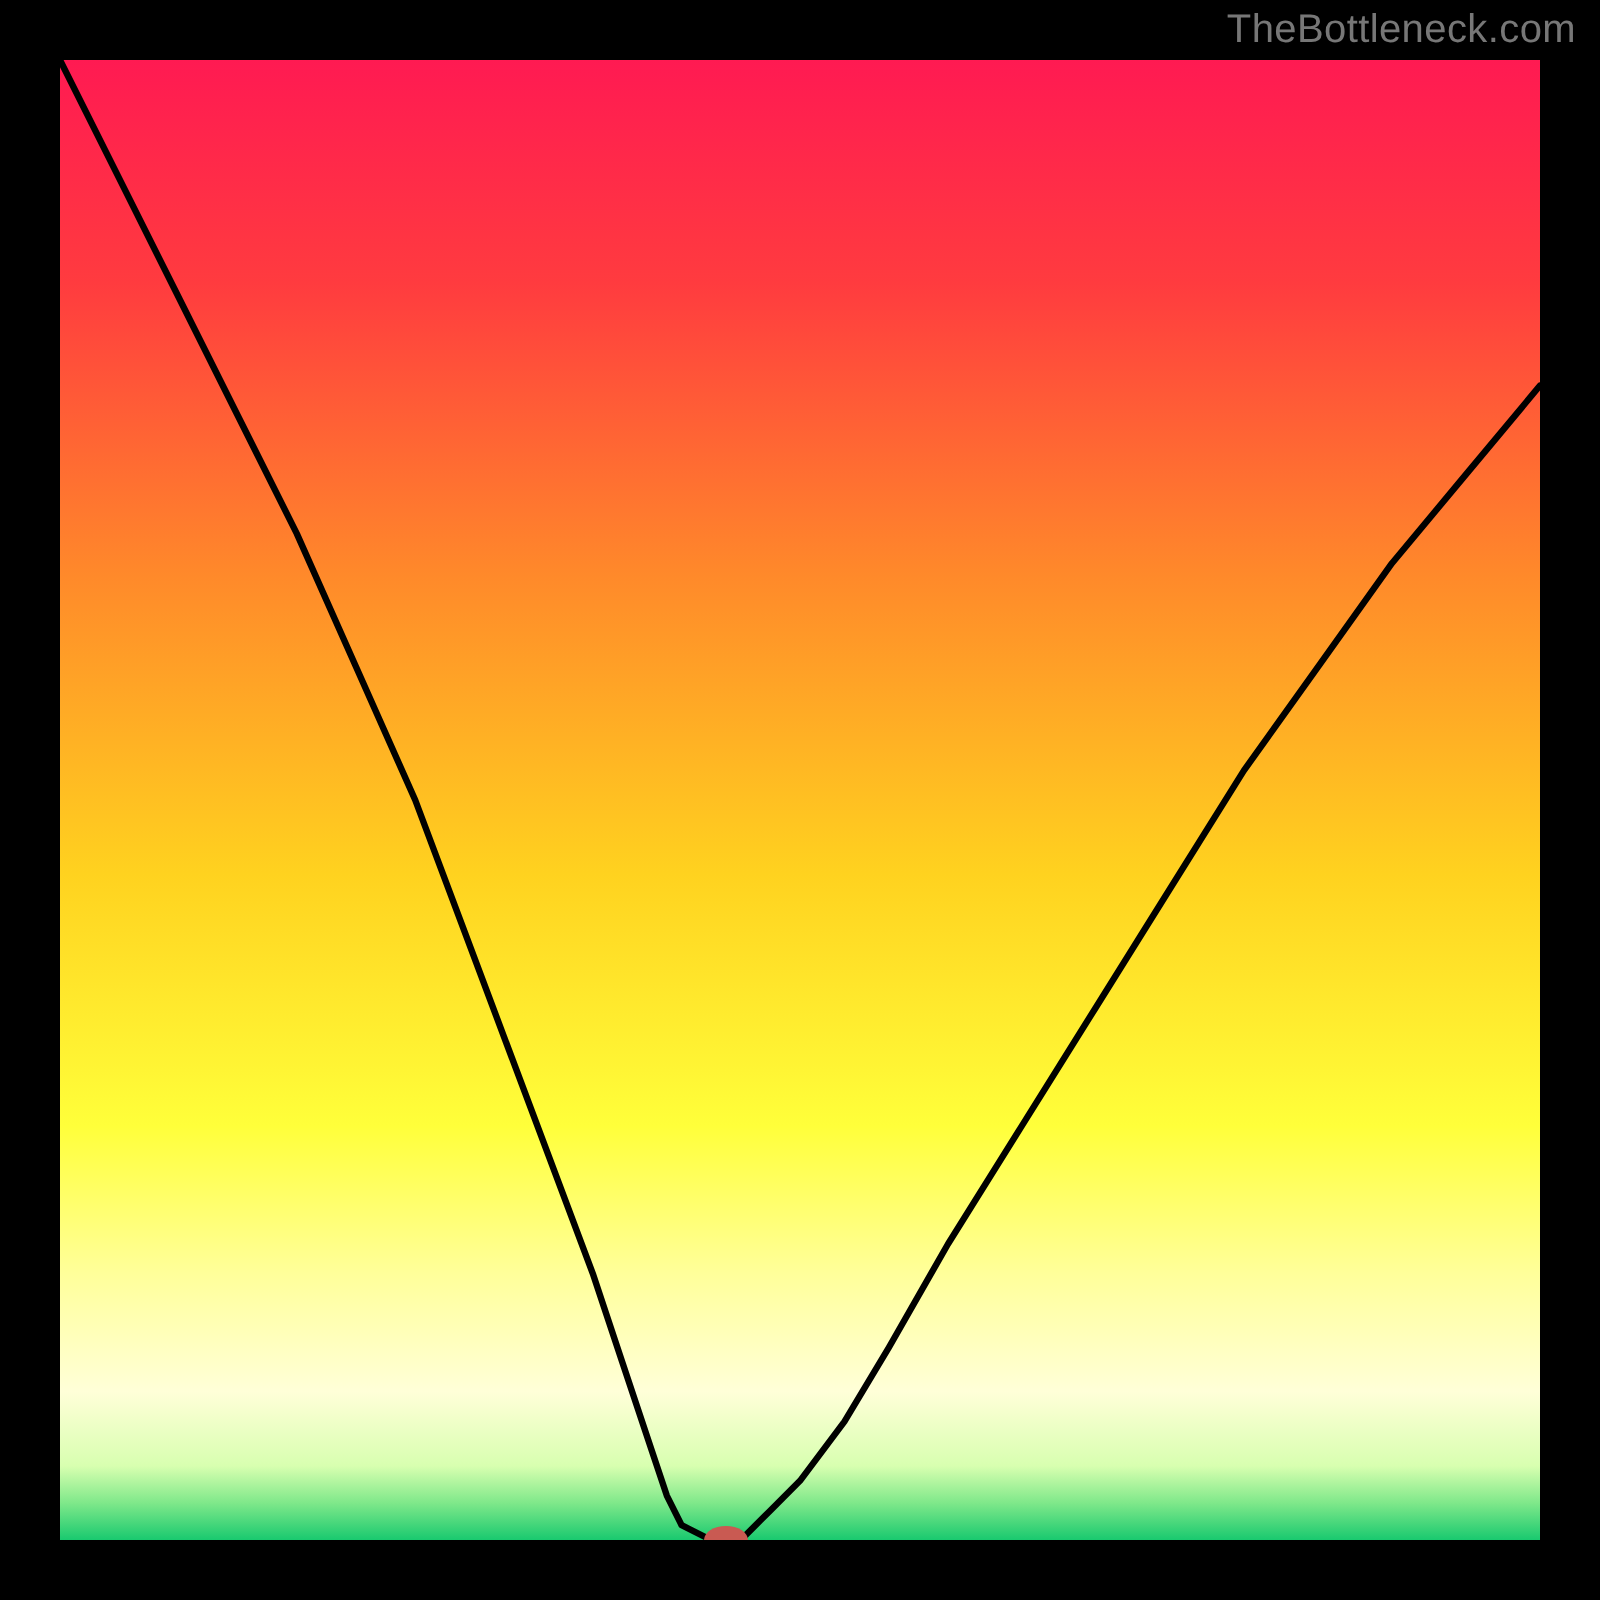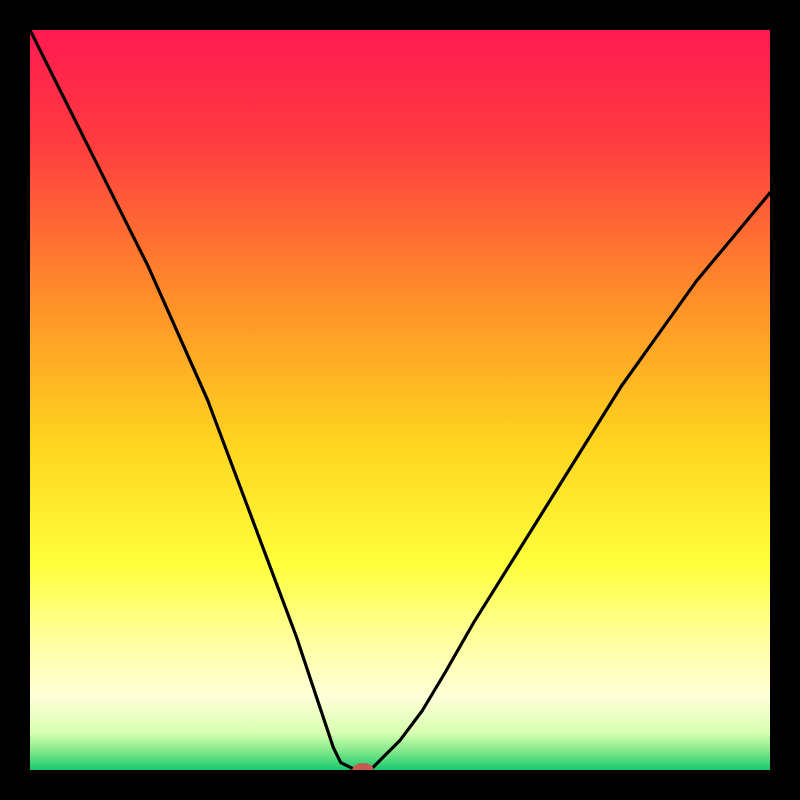--- a/index.html
+++ b/index.html
@@ -34,20 +34,21 @@
     font-size: 20px;
     font-weight: 500;
     letter-spacing: 0.2px;
     user-select: none;
   }
 </style>
 </head>
 <body>
 
 <div class="frame">
+  <div class="watermark">TheBottleneck.com</div>
 
   <svg class="plot" viewBox="0 0 740 740" preserveAspectRatio="none">
     <defs>
       <linearGradient id="bg-grad" x1="0" y1="0" x2="0" y2="1">
           <stop offset="0%" stop-color="#ff1a52"></stop>
           <stop offset="15%" stop-color="#ff3b3f"></stop>
           <stop offset="35%" stop-color="#ff8a2a"></stop>
           <stop offset="55.00000000000001%" stop-color="#ffd21f"></stop>
           <stop offset="72%" stop-color="#ffff3a"></stop>
           <stop offset="82%" stop-color="#ffff9a"></stop>

